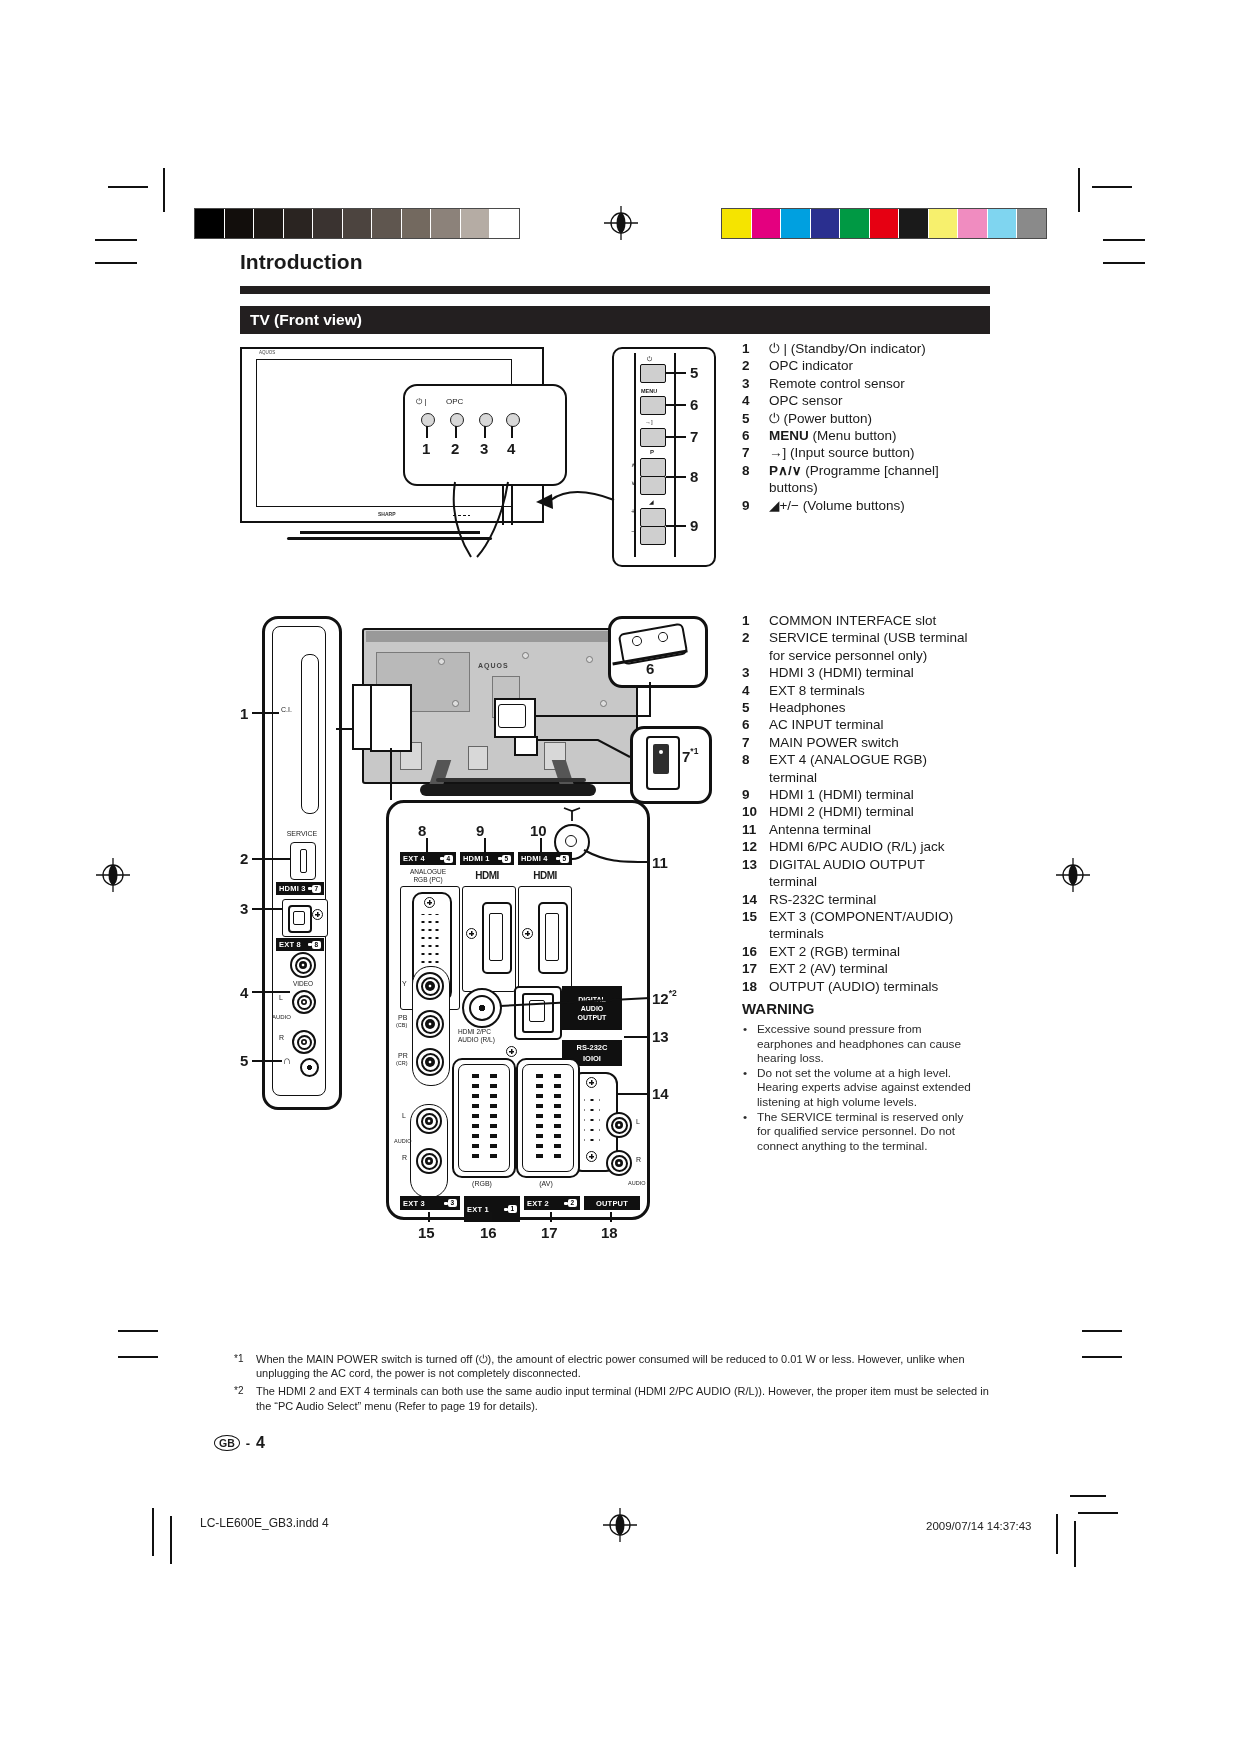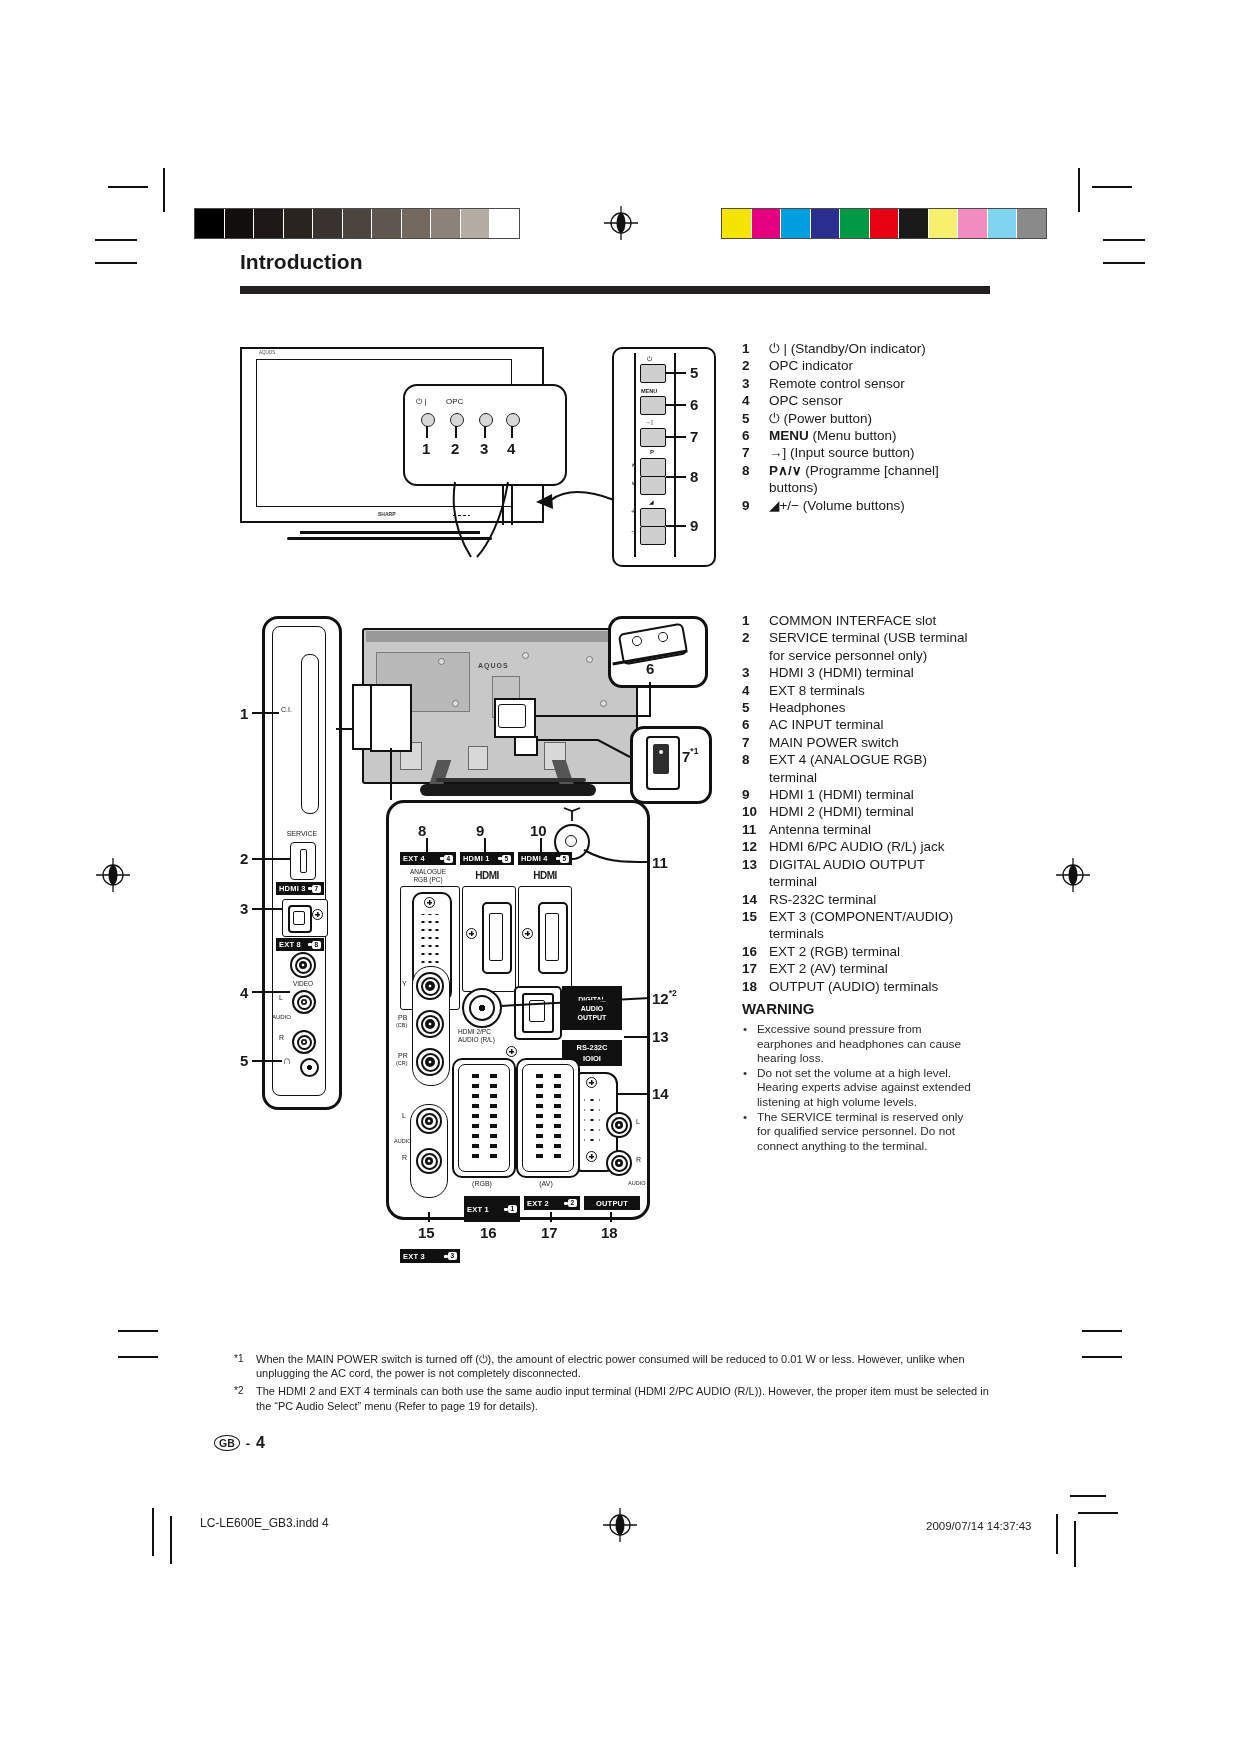--- a/index.html
+++ b/index.html
@@ -123,20 +123,21 @@
       <div class="barcell" style="background: rgb(26, 26, 26);"></div>
       <div class="barcell" style="background: rgb(247, 240, 109);"></div>
       <div class="barcell" style="background: rgb(240, 140, 192);"></div>
       <div class="barcell" style="background: rgb(127, 213, 240);"></div>
       <div class="barcell" style="background: rgb(138, 138, 138);"></div>
     </div>
 
   <div class="abs" style="left:240px;top:250px;font-size:21px;font-weight:bold">Introduction</div>
   <div class="abs rule" style="left:240px;top:286px;width:750px;height:8px"></div>
 
+  <div class="abs secbar" style="left:240px;top:306px;width:750px;height:28px">TV (Front view)</div>
 
   <div class="abs" style="left:240px;top:347px;width:300px;height:172px;border:2.5px solid #111"></div>
   <div class="abs" style="left:256px;top:359px;width:254px;height:146px;border:1.5px solid #111"></div>
   <div class="lb" style="left:259px;top:350px;font-size:4.5px;color:#444">AQUOS</div>
   <div class="lb" style="left:378px;top:511px;font-size:5px;color:#333;font-weight:bold">SHARP</div>
   <div class="abs" style="left:452px;top:514px;width:18px;height:3px;
        background-image:radial-gradient(#111 1px,transparent 1.1px);background-size:5px 3px"></div>
   <div class="abs" style="left:300px;top:531px;width:180px;height:2.5px;background:#111"></div>
   <div class="abs" style="left:287px;top:537px;width:205px;height:3px;background:#111;border-radius:2px"></div>
   <div class="vl" style="left:502px;top:450px;height:75px"></div>
@@ -425,21 +426,21 @@
   <div class="lb" style="left:394px;top:1138px;font-size:5.5px">AUDIO</div>
   <div class="lb" style="left:402px;top:1154px;font-size:7px">R</div>
   <div class="rca" style="left:416px;top:1148px;width:26px;height:26px"></div>
 
   <div class="rca" style="left:606px;top:1112px;width:26px;height:26px"></div>
   <div class="lb" style="left:636px;top:1118px;font-size:7px">L</div>
   <div class="rca" style="left:606px;top:1150px;width:26px;height:26px"></div>
   <div class="lb" style="left:636px;top:1156px;font-size:7px">R</div>
   <div class="lb" style="left:628px;top:1180px;font-size:5.5px">AUDIO</div>
 
-  <div class="strip" style="left:400px;top:1249px;width:60px;height:14px">
+  <div class="strip" style="left:400px;top:1196px;width:60px;height:14px">
     <span>EXT 3</span>
       <span class="plug">3</span>
   </div>
   <div class="strip" style="left:464px;top:1196px;width:56px;height:26px">
     <span>EXT 1</span>
       <span class="plug">1</span>
   </div>
   <div class="strip" style="left:524px;top:1196px;width:56px;height:14px">
     <span>EXT 2</span>
       <span class="plug">2</span>

